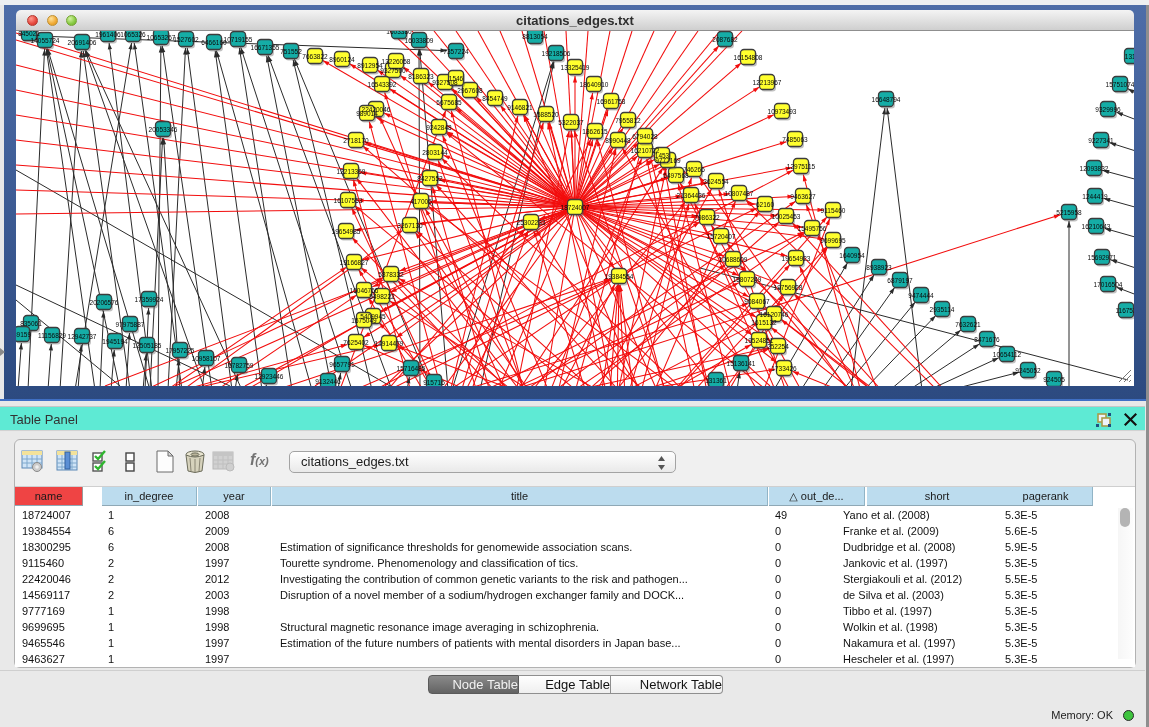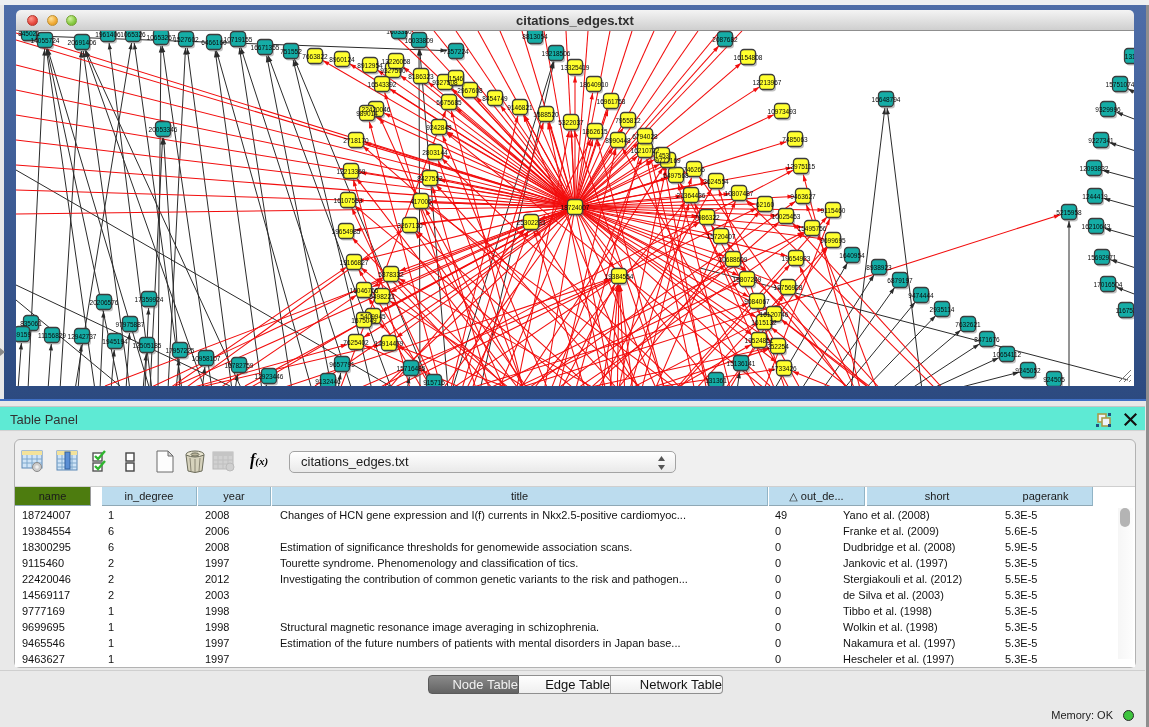--- a/index.html
+++ b/index.html
@@ -1079,52 +1079,51 @@
       <rect x="1" y="2" width="20" height="4" fill="#a3a3a3"></rect>
       <g stroke="#999">
         <line x1="1" y1="10" x2="21" y2="10"></line>
         <line x1="1" y1="14" x2="21" y2="14"></line>
         <line x1="6" y1="6" x2="6" y2="19"></line>
         <line x1="11" y1="6" x2="11" y2="19"></line>
         <line x1="16" y1="6" x2="16" y2="19"></line>
       </g>
       <circle cx="18" cy="17" r="4" fill="#b5b5b5" stroke="#909090"></circle>
     </svg>
-<div style="position:absolute;left:236px;top:4px;font-family:Liberation Serif, serif;font-style:italic;font-weight:bold;font-size:16px;color:#000000">f<span style="font-size:11px">(x)</span></div>
+<div style="position:absolute;left:236px;top:4px;font-family:Liberation Sans, sans-serif;font-style:italic;font-weight:bold;font-size:16px;color:#737373">f<span style="font-size:11px">(x)</span></div>
 </div>
 <div id="dropdown">citations_edges.txt
 <svg style="position:absolute;right:9px;top:4px" width="9" height="14" viewBox="0 0 9 14">
       <path d="M4.5 0 L8 5 L1 5 Z" fill="#555"></path>
       <path d="M4.5 14 L8 9 L1 9 Z" fill="#555"></path>
     </svg>
 </div>
 <div id="table">
 <div id="thead">
-<div class="th" style="left:0px;width:76px;background:#4d7c0f;border-right:1px solid #9a9a9a">name</div>
+<div class="th" style="left:0px;width:68px;background:#ef4444;border-right:1px solid #9a9a9a">name</div>
 <div class="th" style="left:87px;width:95px">in_degree</div>
 <div class="th" style="left:183px;width:73px">year</div>
 <div class="th" style="left:257px;width:496px">title</div>
 <div class="th" style="left:754px;width:96px">△ out_de...</div>
 <div class="th" style="left:852px;width:141px">short</div>
 <div class="th" style="left:984px;width:94px">pagerank</div>
 </div>
 <div class="trs">
       <div class="tr">
         <div class="c0">18724007</div>
         <div class="c1">1</div>
         <div class="c2">2008</div>
-        <div class="c3">Changes of HCN gene expression and I(f) currents in Nkx2.5-positive cardiomyoc...</div>
         <div class="c4">49</div>
         <div class="c5">Yano et al. (2008)</div>
         <div class="c6">5.3E-5</div>
       </div>
       <div class="tr">
         <div class="c0">19384554</div>
         <div class="c1">6</div>
-        <div class="c2">2006</div>
+        <div class="c2">2009</div>
         <div class="c4">0</div>
         <div class="c5">Franke et al. (2009)</div>
         <div class="c6">5.6E-5</div>
       </div>
       <div class="tr">
         <div class="c0">18300295</div>
         <div class="c1">6</div>
         <div class="c2">2008</div>
         <div class="c3">Estimation of significance thresholds for genomewide association scans.</div>
         <div class="c4">0</div>
@@ -1146,30 +1145,31 @@
         <div class="c2">2012</div>
         <div class="c3">Investigating the contribution of common genetic variants to the risk and pathogen...</div>
         <div class="c4">0</div>
         <div class="c5">Stergiakouli et al. (2012)</div>
         <div class="c6">5.5E-5</div>
       </div>
       <div class="tr">
         <div class="c0">14569117</div>
         <div class="c1">2</div>
         <div class="c2">2003</div>
+        <div class="c3">Disruption of a novel member of a sodium/hydrogen exchanger family and DOCK...</div>
         <div class="c4">0</div>
         <div class="c5">de Silva et al. (2003)</div>
         <div class="c6">5.3E-5</div>
       </div>
       <div class="tr">
         <div class="c0">9777169</div>
         <div class="c1">1</div>
         <div class="c2">1998</div>
         <div class="c4">0</div>
-        <div class="c5">Tibbo et al. (1998)</div>
+        <div class="c5">Tibbo et al. (1997)</div>
         <div class="c6">5.3E-5</div>
       </div>
       <div class="tr">
         <div class="c0">9699695</div>
         <div class="c1">1</div>
         <div class="c2">1998</div>
         <div class="c3">Structural magnetic resonance image averaging in schizophrenia.</div>
         <div class="c4">0</div>
         <div class="c5">Wolkin et al. (1998)</div>
         <div class="c6">5.3E-5</div>

